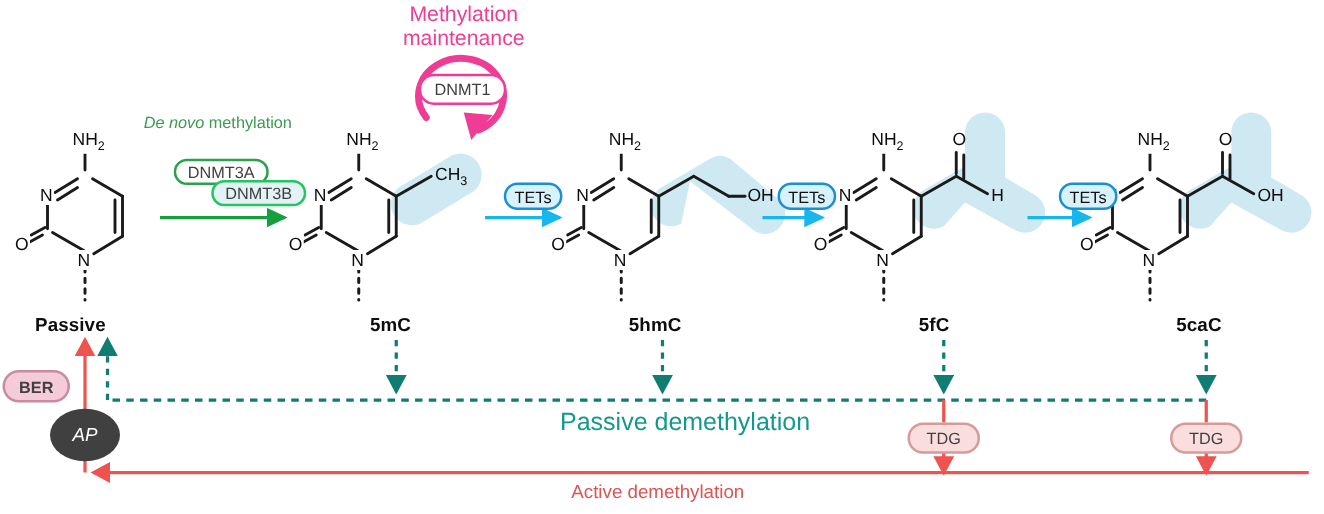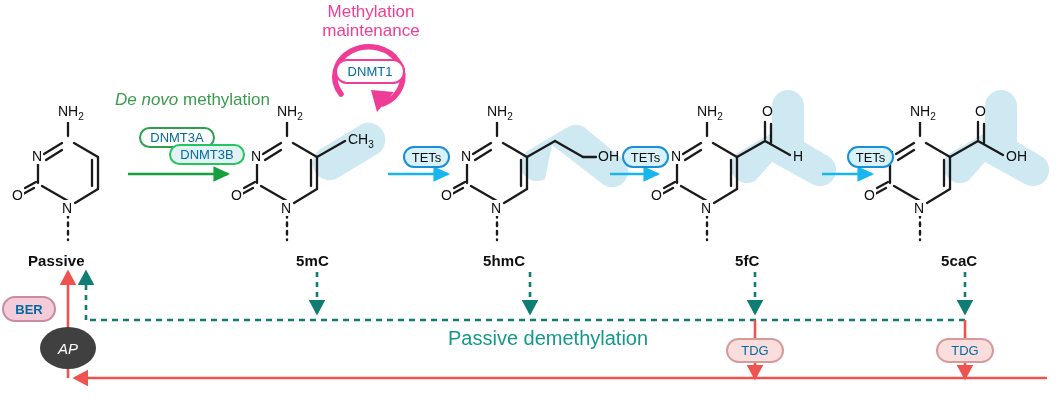--- a/index.html
+++ b/index.html
@@ -2,28 +2,28 @@
 <html><head>
 <meta charset="utf-8">
 <style>
   html,body{margin:0;padding:0;background:#ffffff;}
   body{width:1059px;height:411px;position:relative;overflow:hidden;
        font-family:"Liberation Sans","DejaVu Sans",sans-serif;}
   #stage{position:absolute;left:0;top:0;width:1059px;height:411px;}
   svg.layer{position:absolute;left:0;top:0;width:1059px;height:411px;overflow:visible;}
   .txt{position:absolute;white-space:nowrap;}
   .lbl-base{font-size:15px;font-weight:bold;color:#0d0d0d;letter-spacing:.1px;}
-  .title-green{font-size:17px;color:#3a9b4e;}
+  .title-green{font-size:13px;color:#3a9b4e;}
   .title-green .it{font-style:italic;}
   .title-pink{font-size:17px;color:#ef3d96;text-align:center;line-height:19px;}
   .lbl-passive{font-size:20px;color:#13998c;}
   .lbl-active{font-size:15px;color:#e0524f;}
   .badge{position:absolute;display:flex;align-items:center;justify-content:center;
          box-sizing:border-box;}
-  .badge span{font-size:13px;color:#0369a1;}
+  .badge span{font-size:13px;color:#404040;}
   .b-dnmt3a{border:2px solid #2e9e4f;background:#ffffff;border-radius:11px;}
   .b-dnmt3b{border:2px solid #22c55e;background:#e3f2f4;border-radius:11px;}
   .b-dnmt1{border:2.5px solid #ef3d96;background:#ffffff;border-radius:12px;}
   .b-tets{border:2px solid #1b8fd6;background:#d8f2fb;border-radius:12px;}
   .b-tets span{font-size:13px;color:#111;}
   .b-tdg{border:2px solid #d79a9a;background:#fadede;border-radius:13px;}
   .b-ber{border:2px solid #c98ba0;background:#f4cbd8;border-radius:13px;}
   .b-ber span{font-weight:bold;font-size:13px;}
   .b-ap{background:#404040;border-radius:50%;display:flex;align-items:center;
         justify-content:center;position:absolute;font-style:italic;}
@@ -232,34 +232,35 @@
 
   <div class="atom" style="left:909px;top:103px;">NH<sub>2</sub></div>
   <div class="atom" style="left:883px;top:148px;">N</div>
   <div class="atom" style="left:913px;top:200px;">N</div>
   <div class="atom" style="left:863px;top:187px;">O</div>
   <div class="atom" style="left:974px;top:103px;background:transparent;">O</div>
   <div class="atom" style="left:1005px;top:148px;background:transparent;">OH</div>
 
   <div class="txt lbl-base" style="left:28px;top:252px;">Passive</div>
   <div class="txt lbl-base" style="left:296px;top:252px;">5mC</div>
-  <div class="txt lbl-base" style="left:483px;top:252px;">5hmC</div>
+  <div class="txt lbl-base" style="left:503px;top:252px;">5hmC</div>
   <div class="txt lbl-base" style="left:735px;top:252px;">5fC</div>
   <div class="txt lbl-base" style="left:941px;top:252px;">5caC</div>
 
   <div class="txt title-green" style="left:115px;top:90px;">
     <span class="it">De novo</span><span> methylation</span>
   </div>
 
   <div class="txt title-pink" style="left:311px;top:2px;width:120px;">
     <span>Methylation</span><br>
     <span>maintenance</span>
   </div>
 
   <div class="txt lbl-passive" style="left:448px;top:327px;">Passive demethylation</div>
+  <div class="txt lbl-active" style="left:457px;top:385px;">Active demethylation</div>
 
   <div class="badge b-dnmt3a" style="left:139px;top:127px;width:76px;height:21px;">
     <span>DNMT3A</span>
   </div>
   <div class="badge b-dnmt3b" style="left:169px;top:144px;width:76px;height:21px;">
     <span>DNMT3B</span>
   </div>
   <div class="badge b-dnmt1" style="left:335px;top:59px;width:70px;height:25px;">
     <span>DNMT1</span>
   </div>

